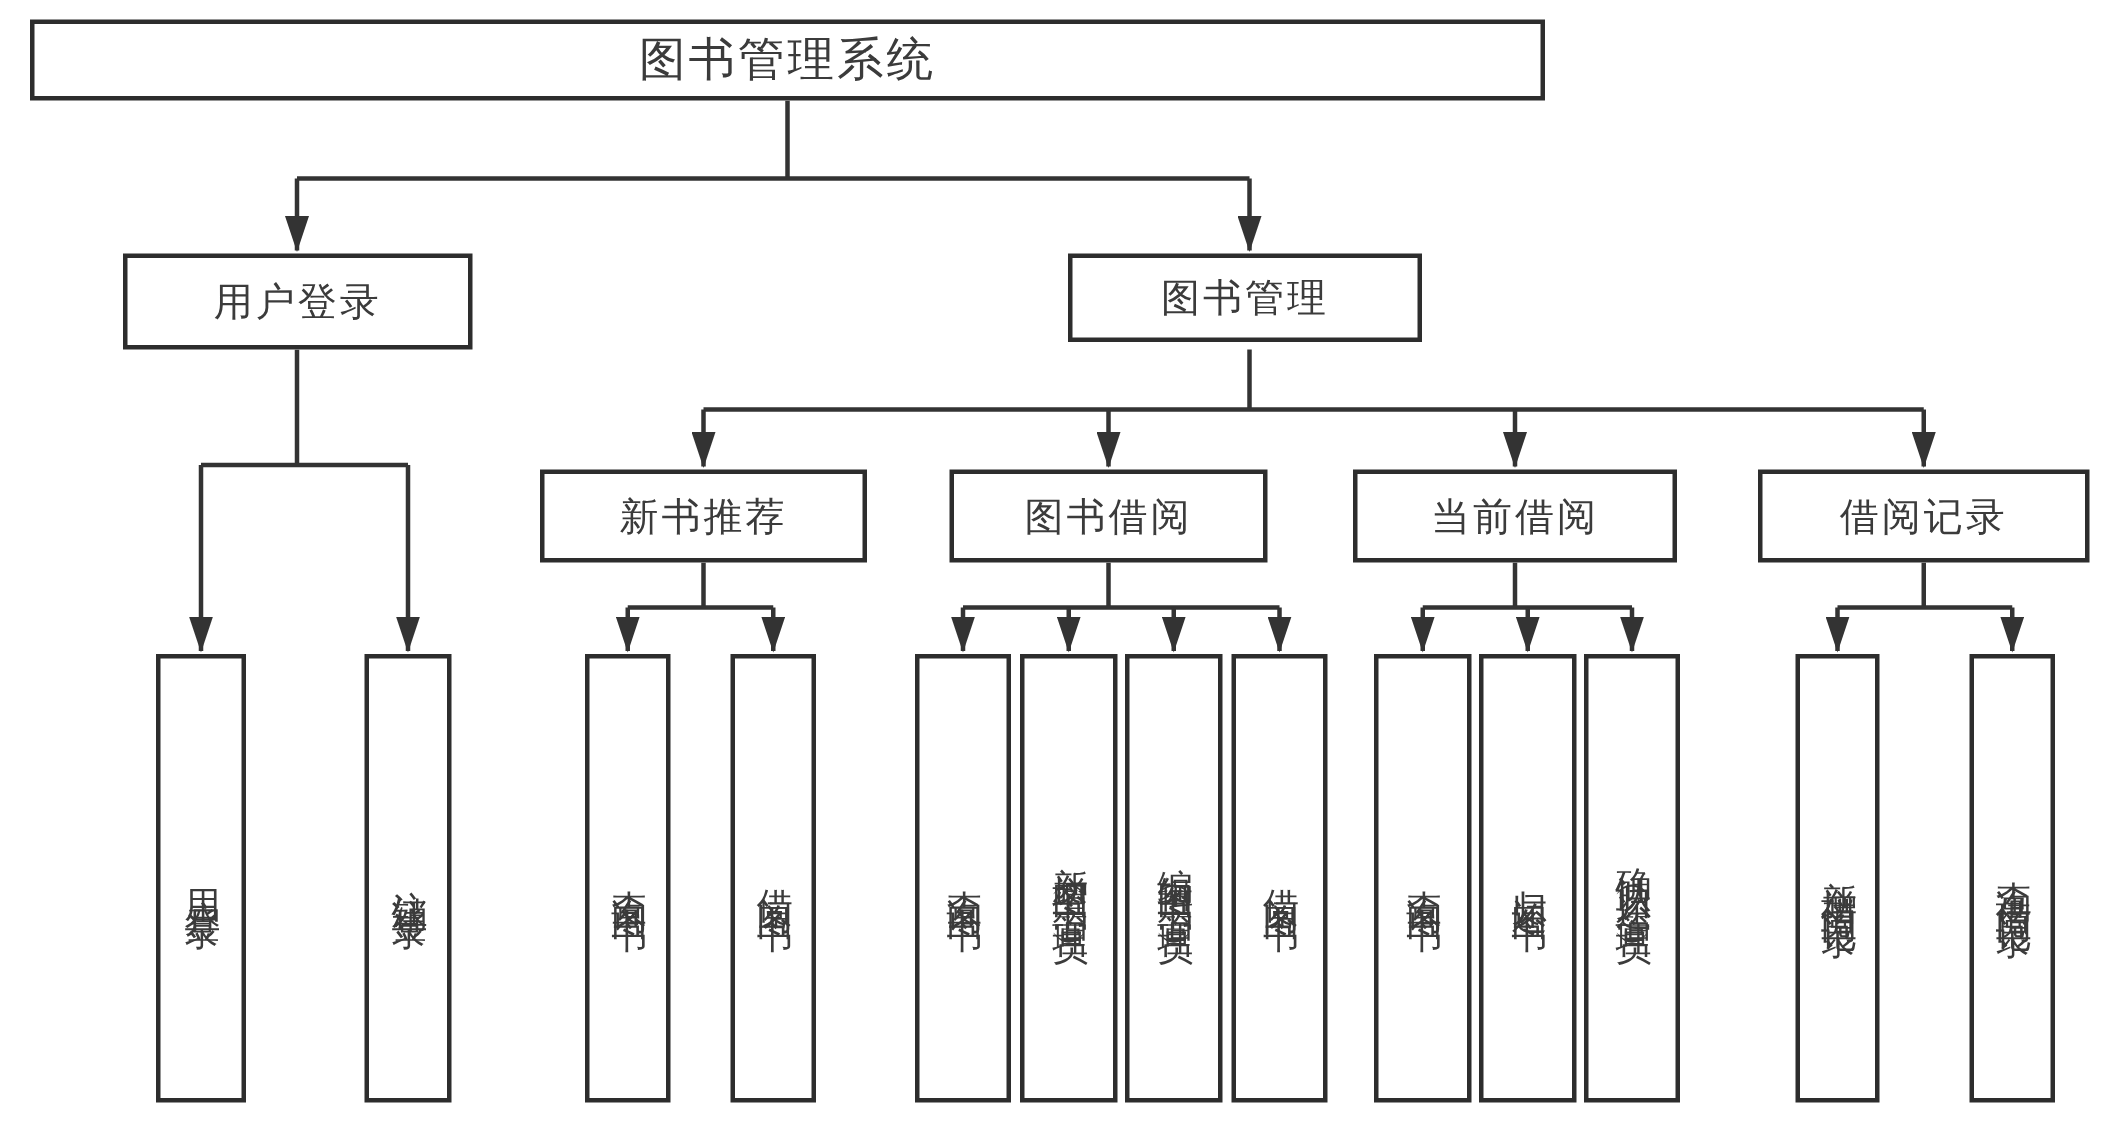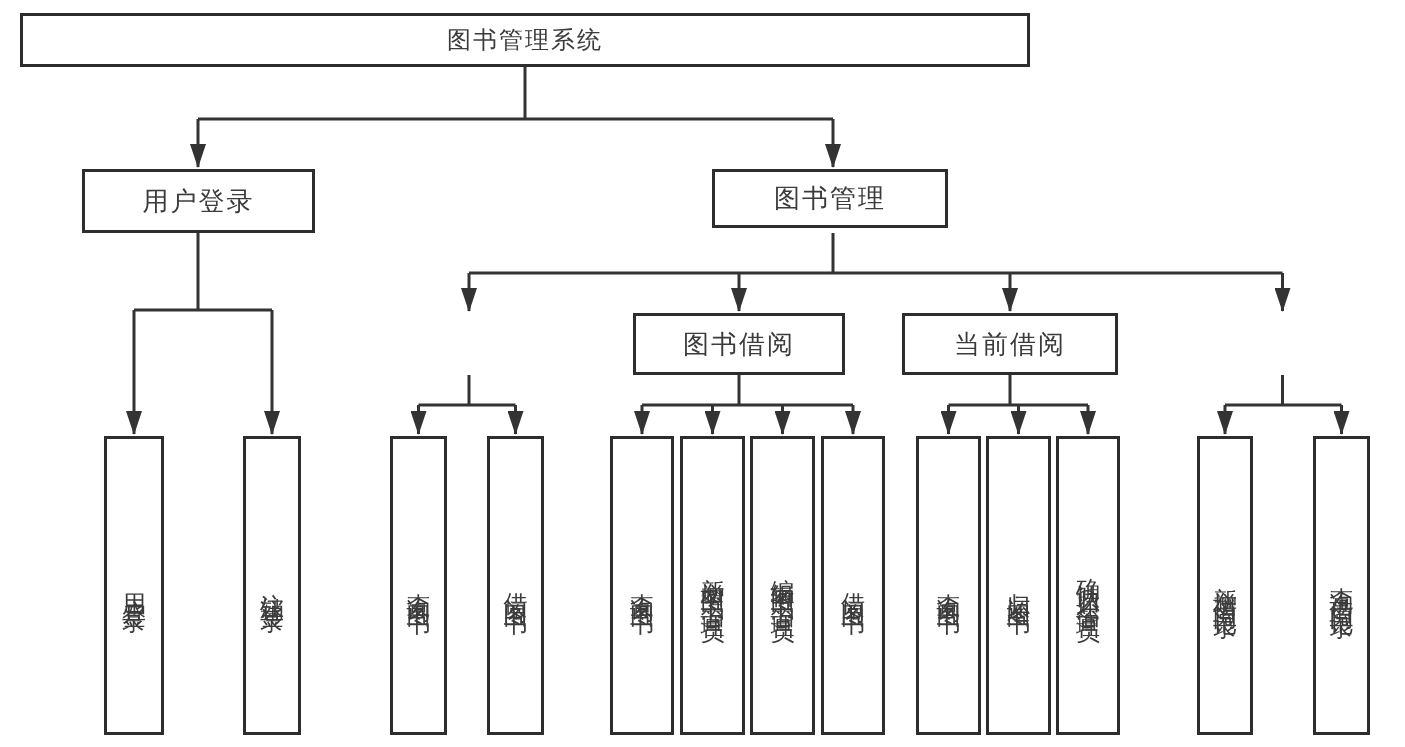--- a/index.html
+++ b/index.html
@@ -25,21 +25,21 @@
   #ah path{fill:var(--line);stroke:none;}
   .box{
     position:absolute;
     box-sizing:border-box;
     border:3px solid var(--box-border);
     background:var(--background);
     display:flex;align-items:center;justify-content:center;
     color:var(--text);
   }
   .h{font-size:26px;letter-spacing:2px;white-space:nowrap;}
-  .root{font-size:24px;}
+  .root{font-size:31px;}
   .v{
     writing-mode:vertical-rl;
     text-orientation:mixed;
     font-size:24px;
     line-height:1;
     letter-spacing:6px;
   }
   .watermark{
     position:absolute;
     right:10px;bottom:5px;
@@ -101,22 +101,24 @@
     <path d="M1225,405 H1341.5"></path>
     <path d="M1225,405 V434" marker-end="url(#ah)"></path>
     <path d="M1341.5,405 V434" marker-end="url(#ah)"></path>
   </svg>
 
   <div class="box h root" style="left:20px;top:13px;width:1010px;height:54px;">图书管理系统</div>
 
   <div class="box h" style="left:82px;top:169px;width:233px;height:64px;">用户登录</div>
   <div class="box h" style="left:712px;top:169px;width:236px;height:59px;">图书管理</div>
 
+  <div class="box h" style="left:360px;top:313px;width:218px;height:62px;">新书推荐</div>
   <div class="box h" style="left:902px;top:313px;width:216px;height:62px;">当前借阅</div>
   <div class="box h" style="left:633px;top:313px;width:212px;height:62px;">图书借阅</div>
+  <div class="box h" style="left:1172px;top:313px;width:221px;height:62px;">借阅记录</div>
 
   <div class="box v" style="left:104px;top:436px;width:60px;height:299px;">用户登录</div>
   <div class="box v" style="left:243px;top:436px;width:58px;height:299px;">注销登录</div>
   <div class="box v" style="left:390px;top:436px;width:57px;height:299px;">查询图书</div>
   <div class="box v" style="left:487px;top:436px;width:57px;height:299px;">借阅图书</div>
   <div class="box v" style="left:610px;top:436px;width:64px;height:299px;">查询图书</div>
   <div class="box v" style="left:680px;top:436px;width:65px;height:299px;">新增图书（管理员）</div>
   <div class="box v" style="left:750px;top:436px;width:65px;height:299px;">编辑图书（管理员）</div>
   <div class="box v" style="left:821px;top:436px;width:64px;height:299px;">借阅图书</div>
   <div class="box v" style="left:916px;top:436px;width:65px;height:299px;">查询图书</div>

